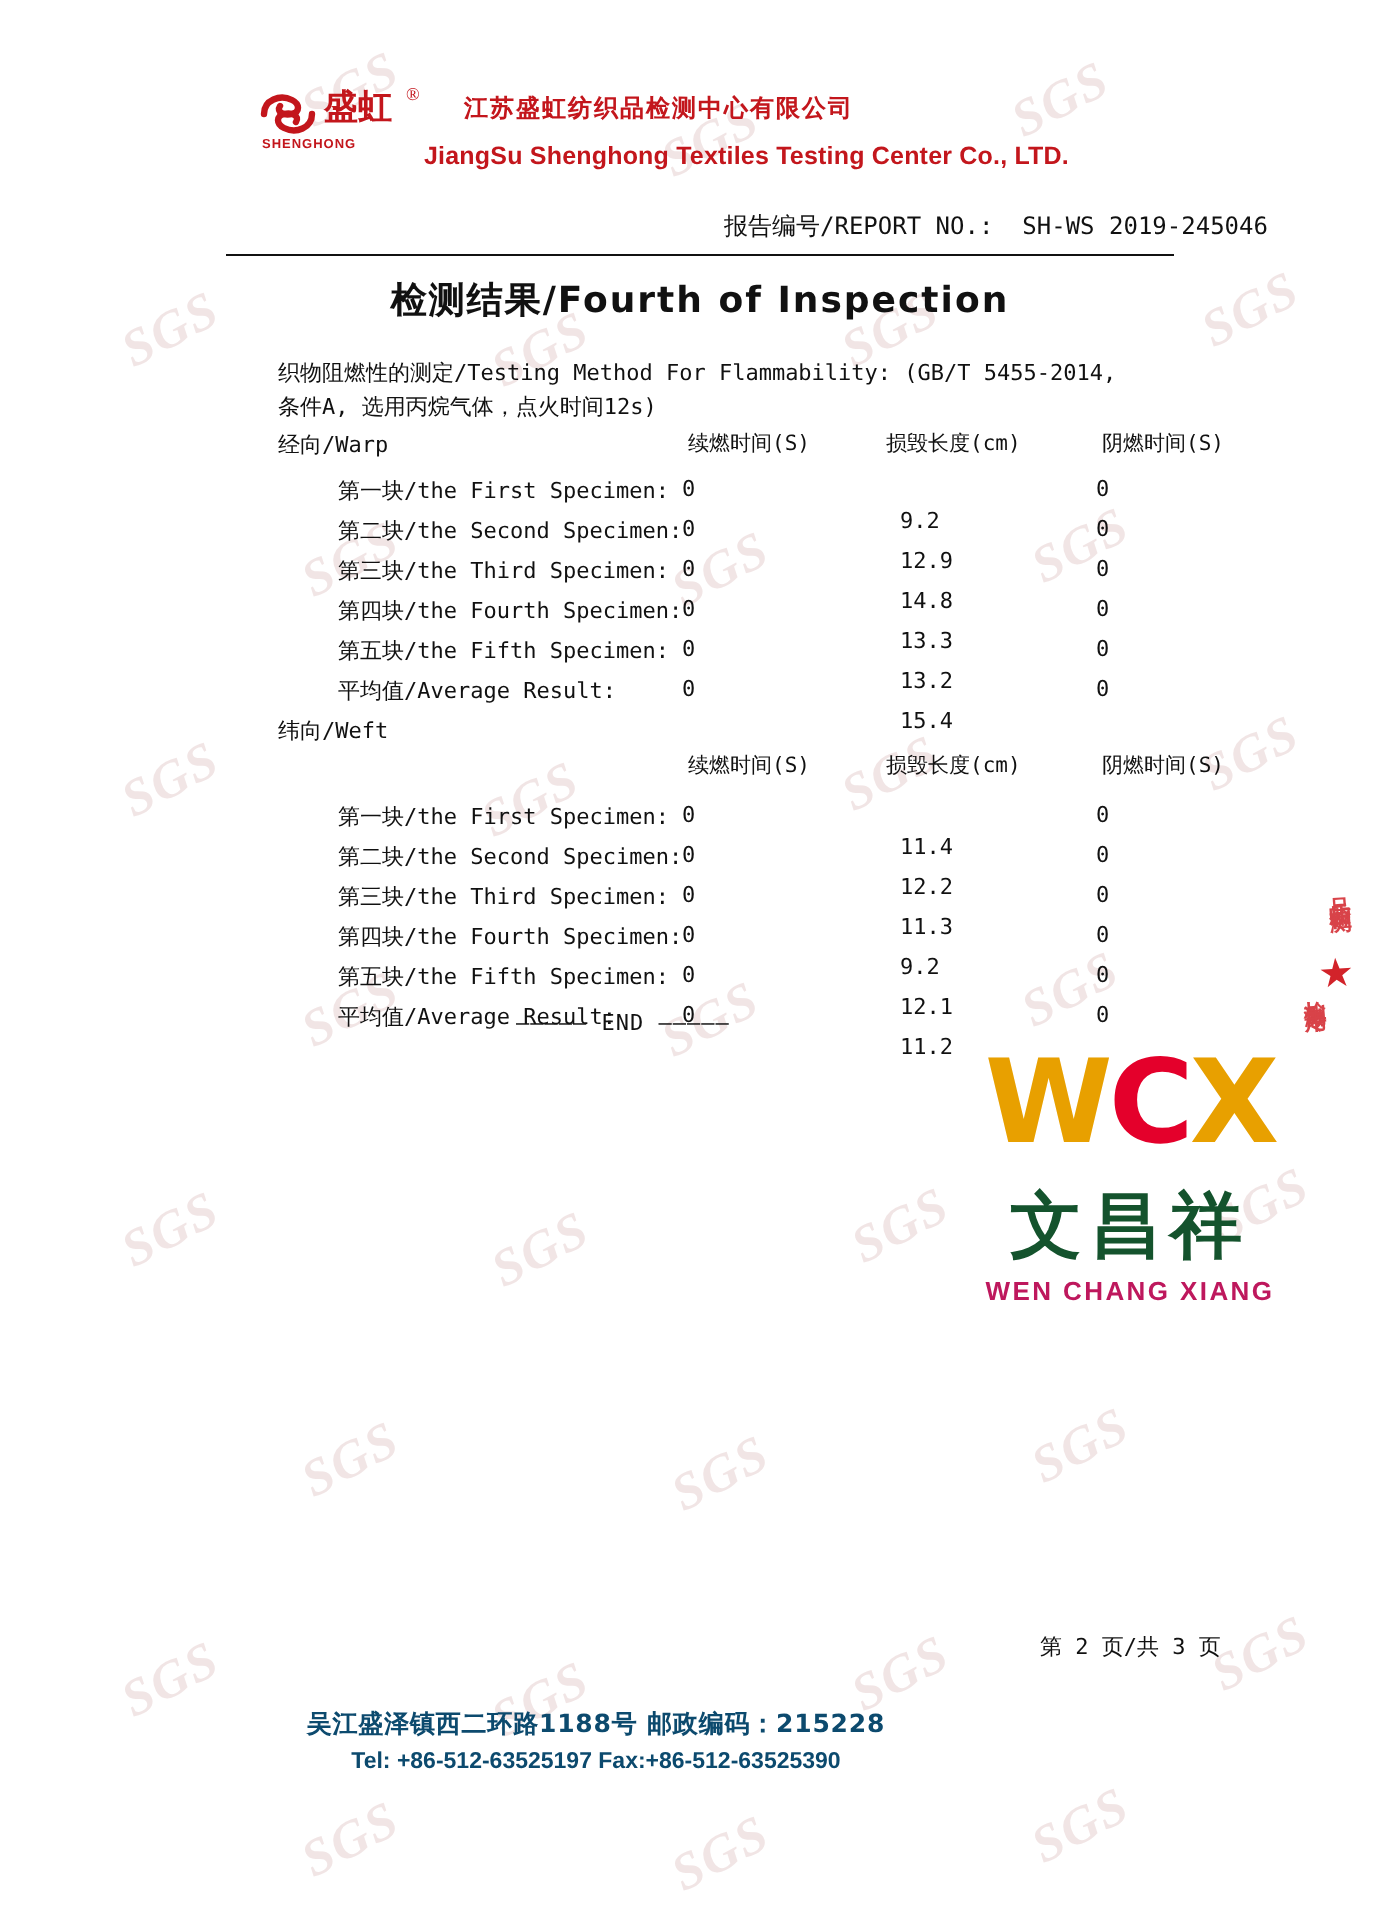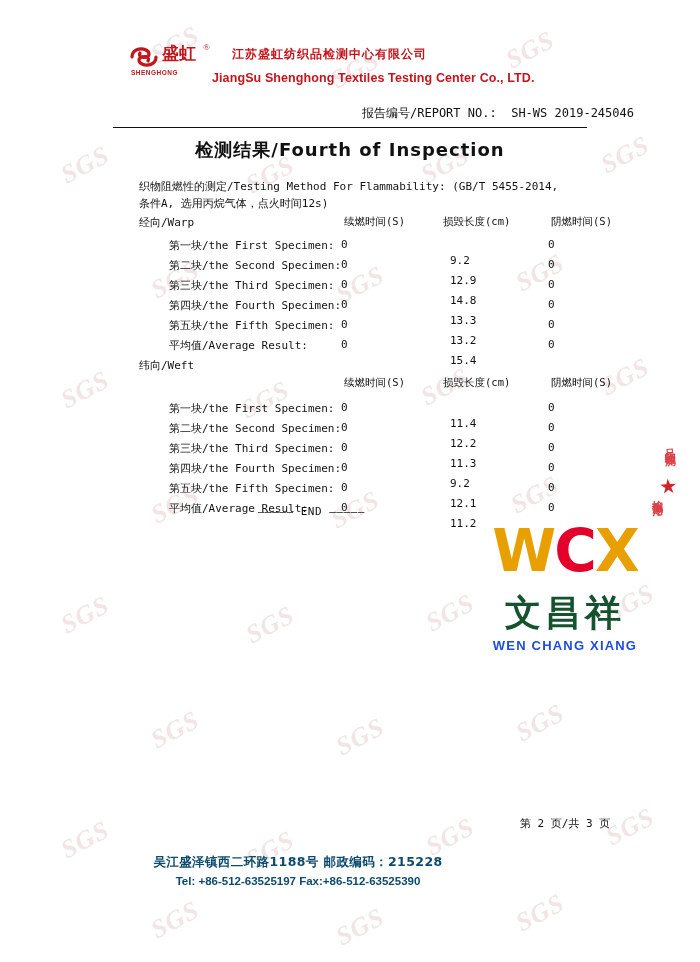--- a/index.html
+++ b/index.html
@@ -255,21 +255,21 @@
     font-size: 36px;
     color: #14532d;
     letter-spacing: 4px;
     line-height: 40px;
     margin-top: 14px;
   }
   .wcx-en {
     font-family: "Liberation Sans", sans-serif;
     font-weight: bold;
     font-size: 13px;
-    color: #1d4ed8;
+    color: #be185d;
     letter-spacing: 1.2px;
     margin-top: 2px;
   }
 
   
   .pageno {
     position: absolute;
     left: 520px;
     top: 816px;
     font-family: "DejaVu Sans Mono", monospace;

